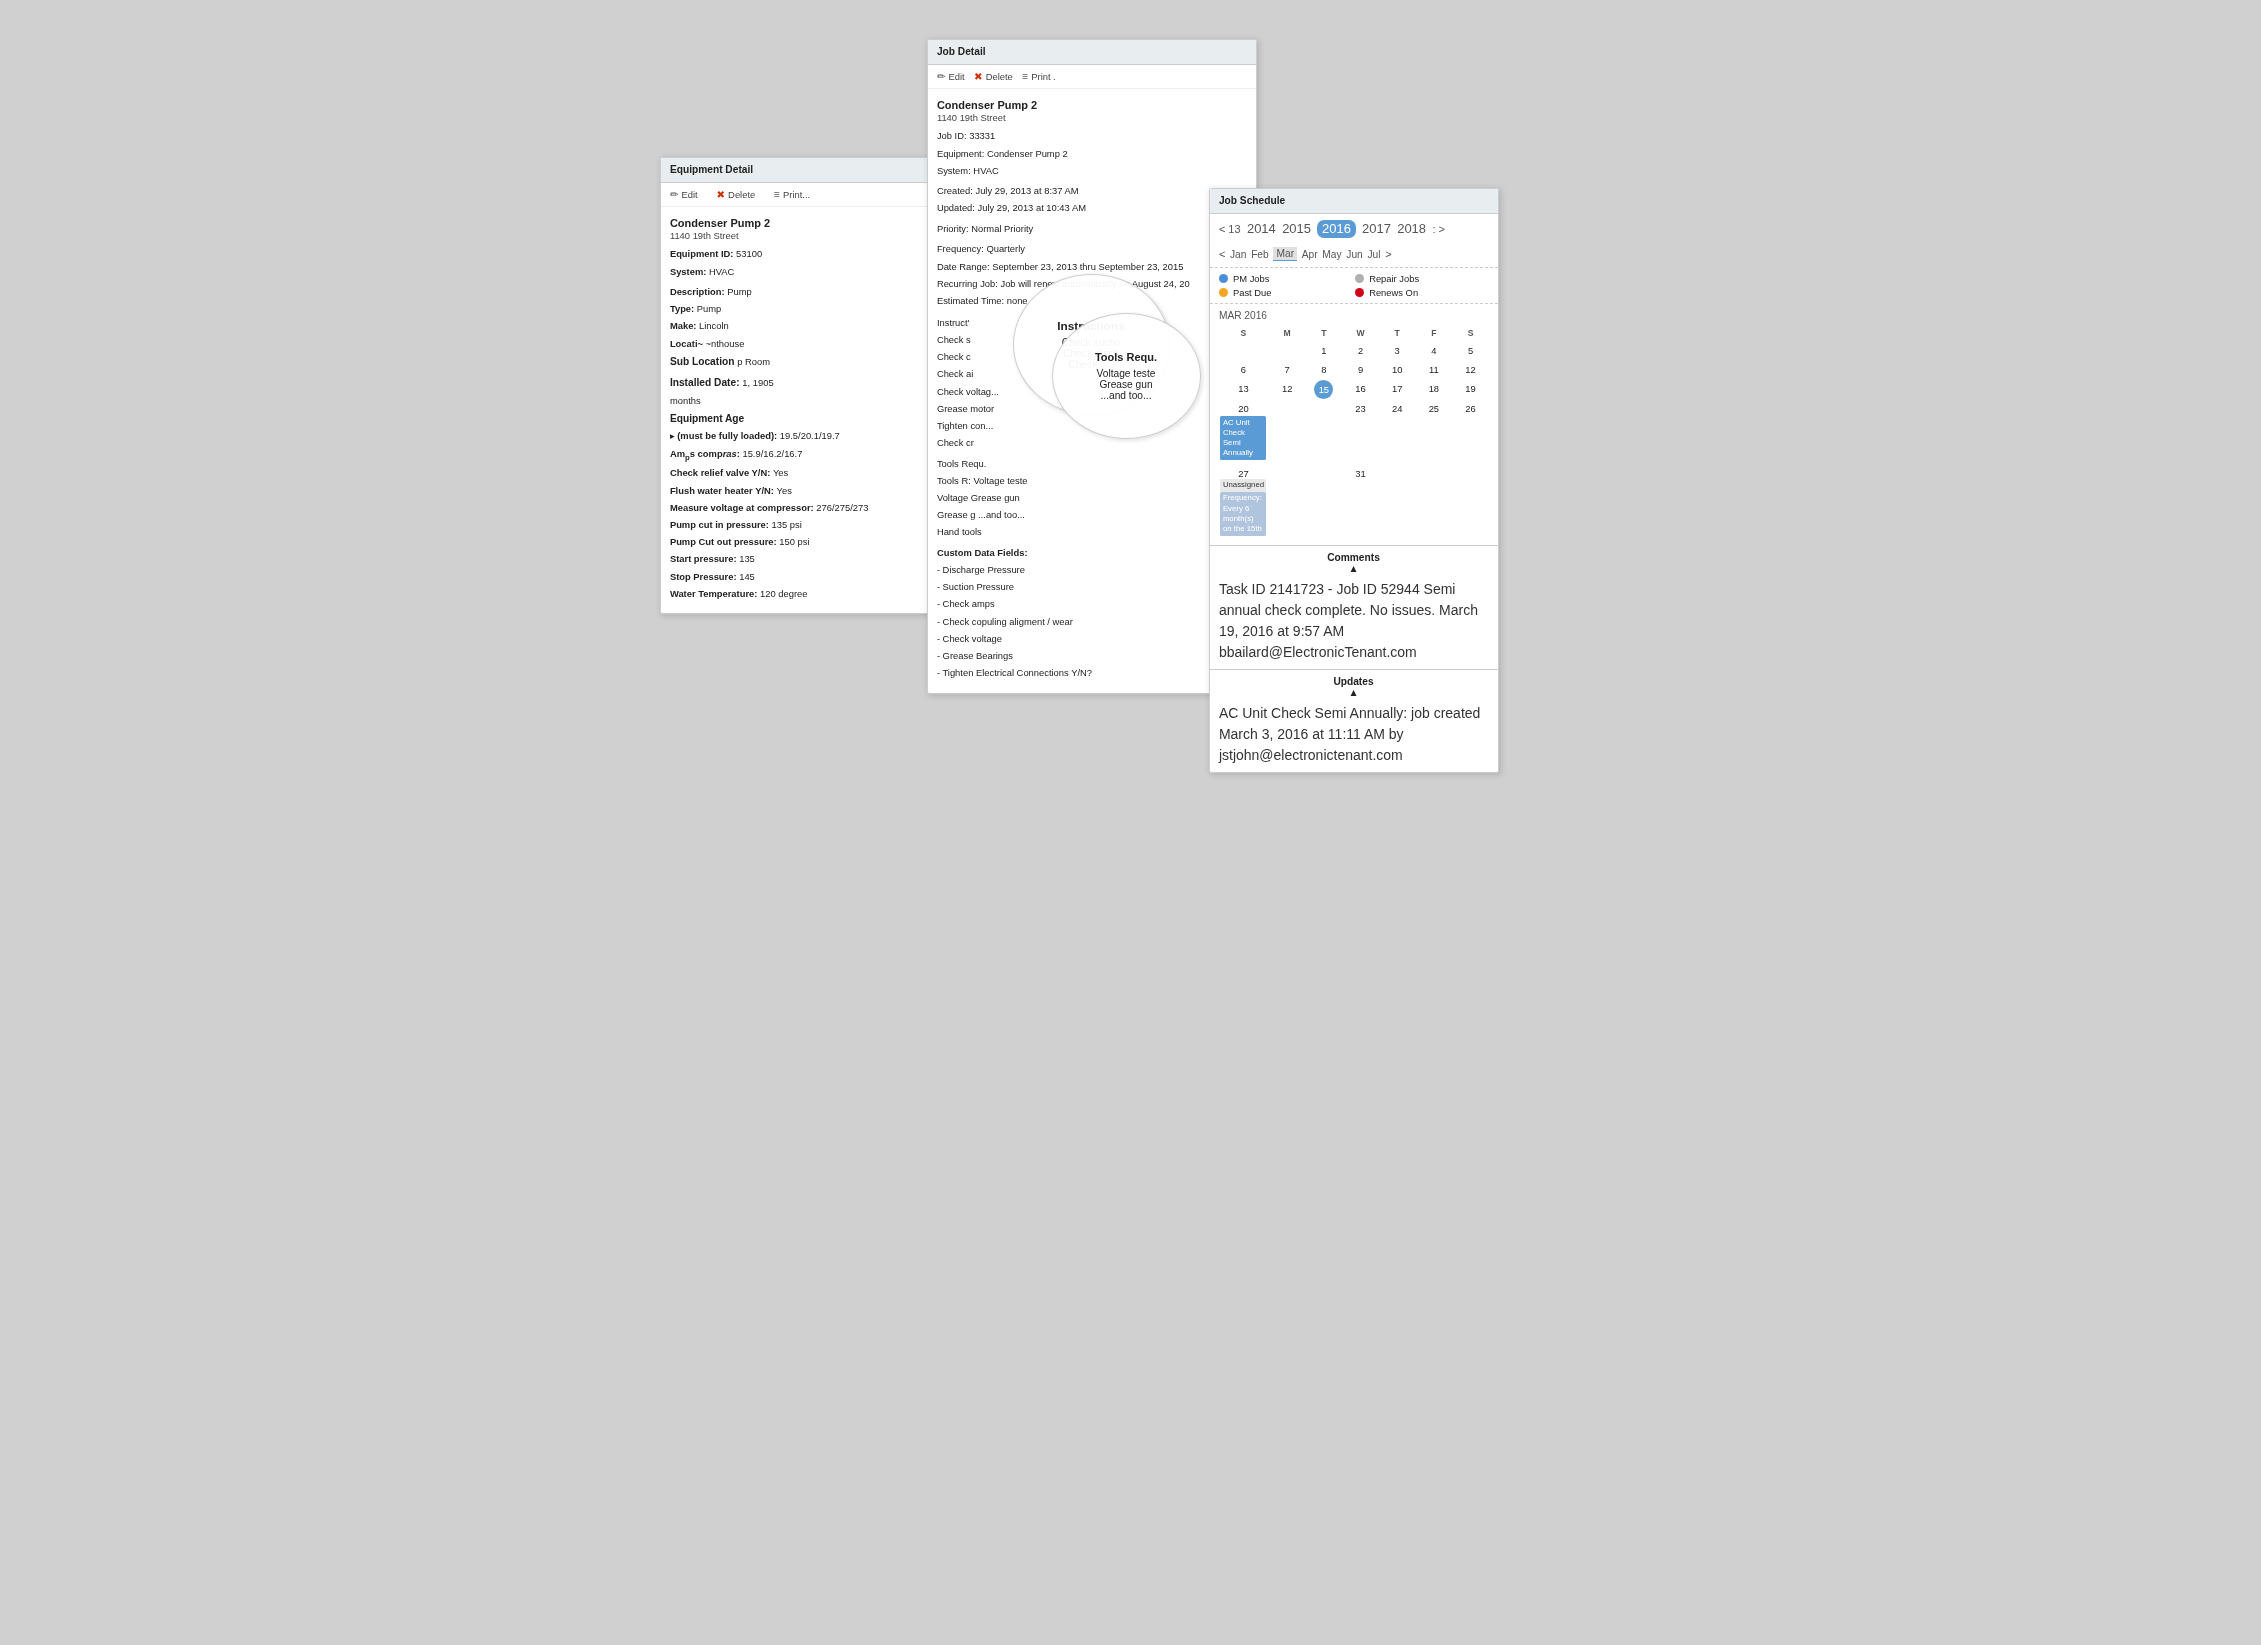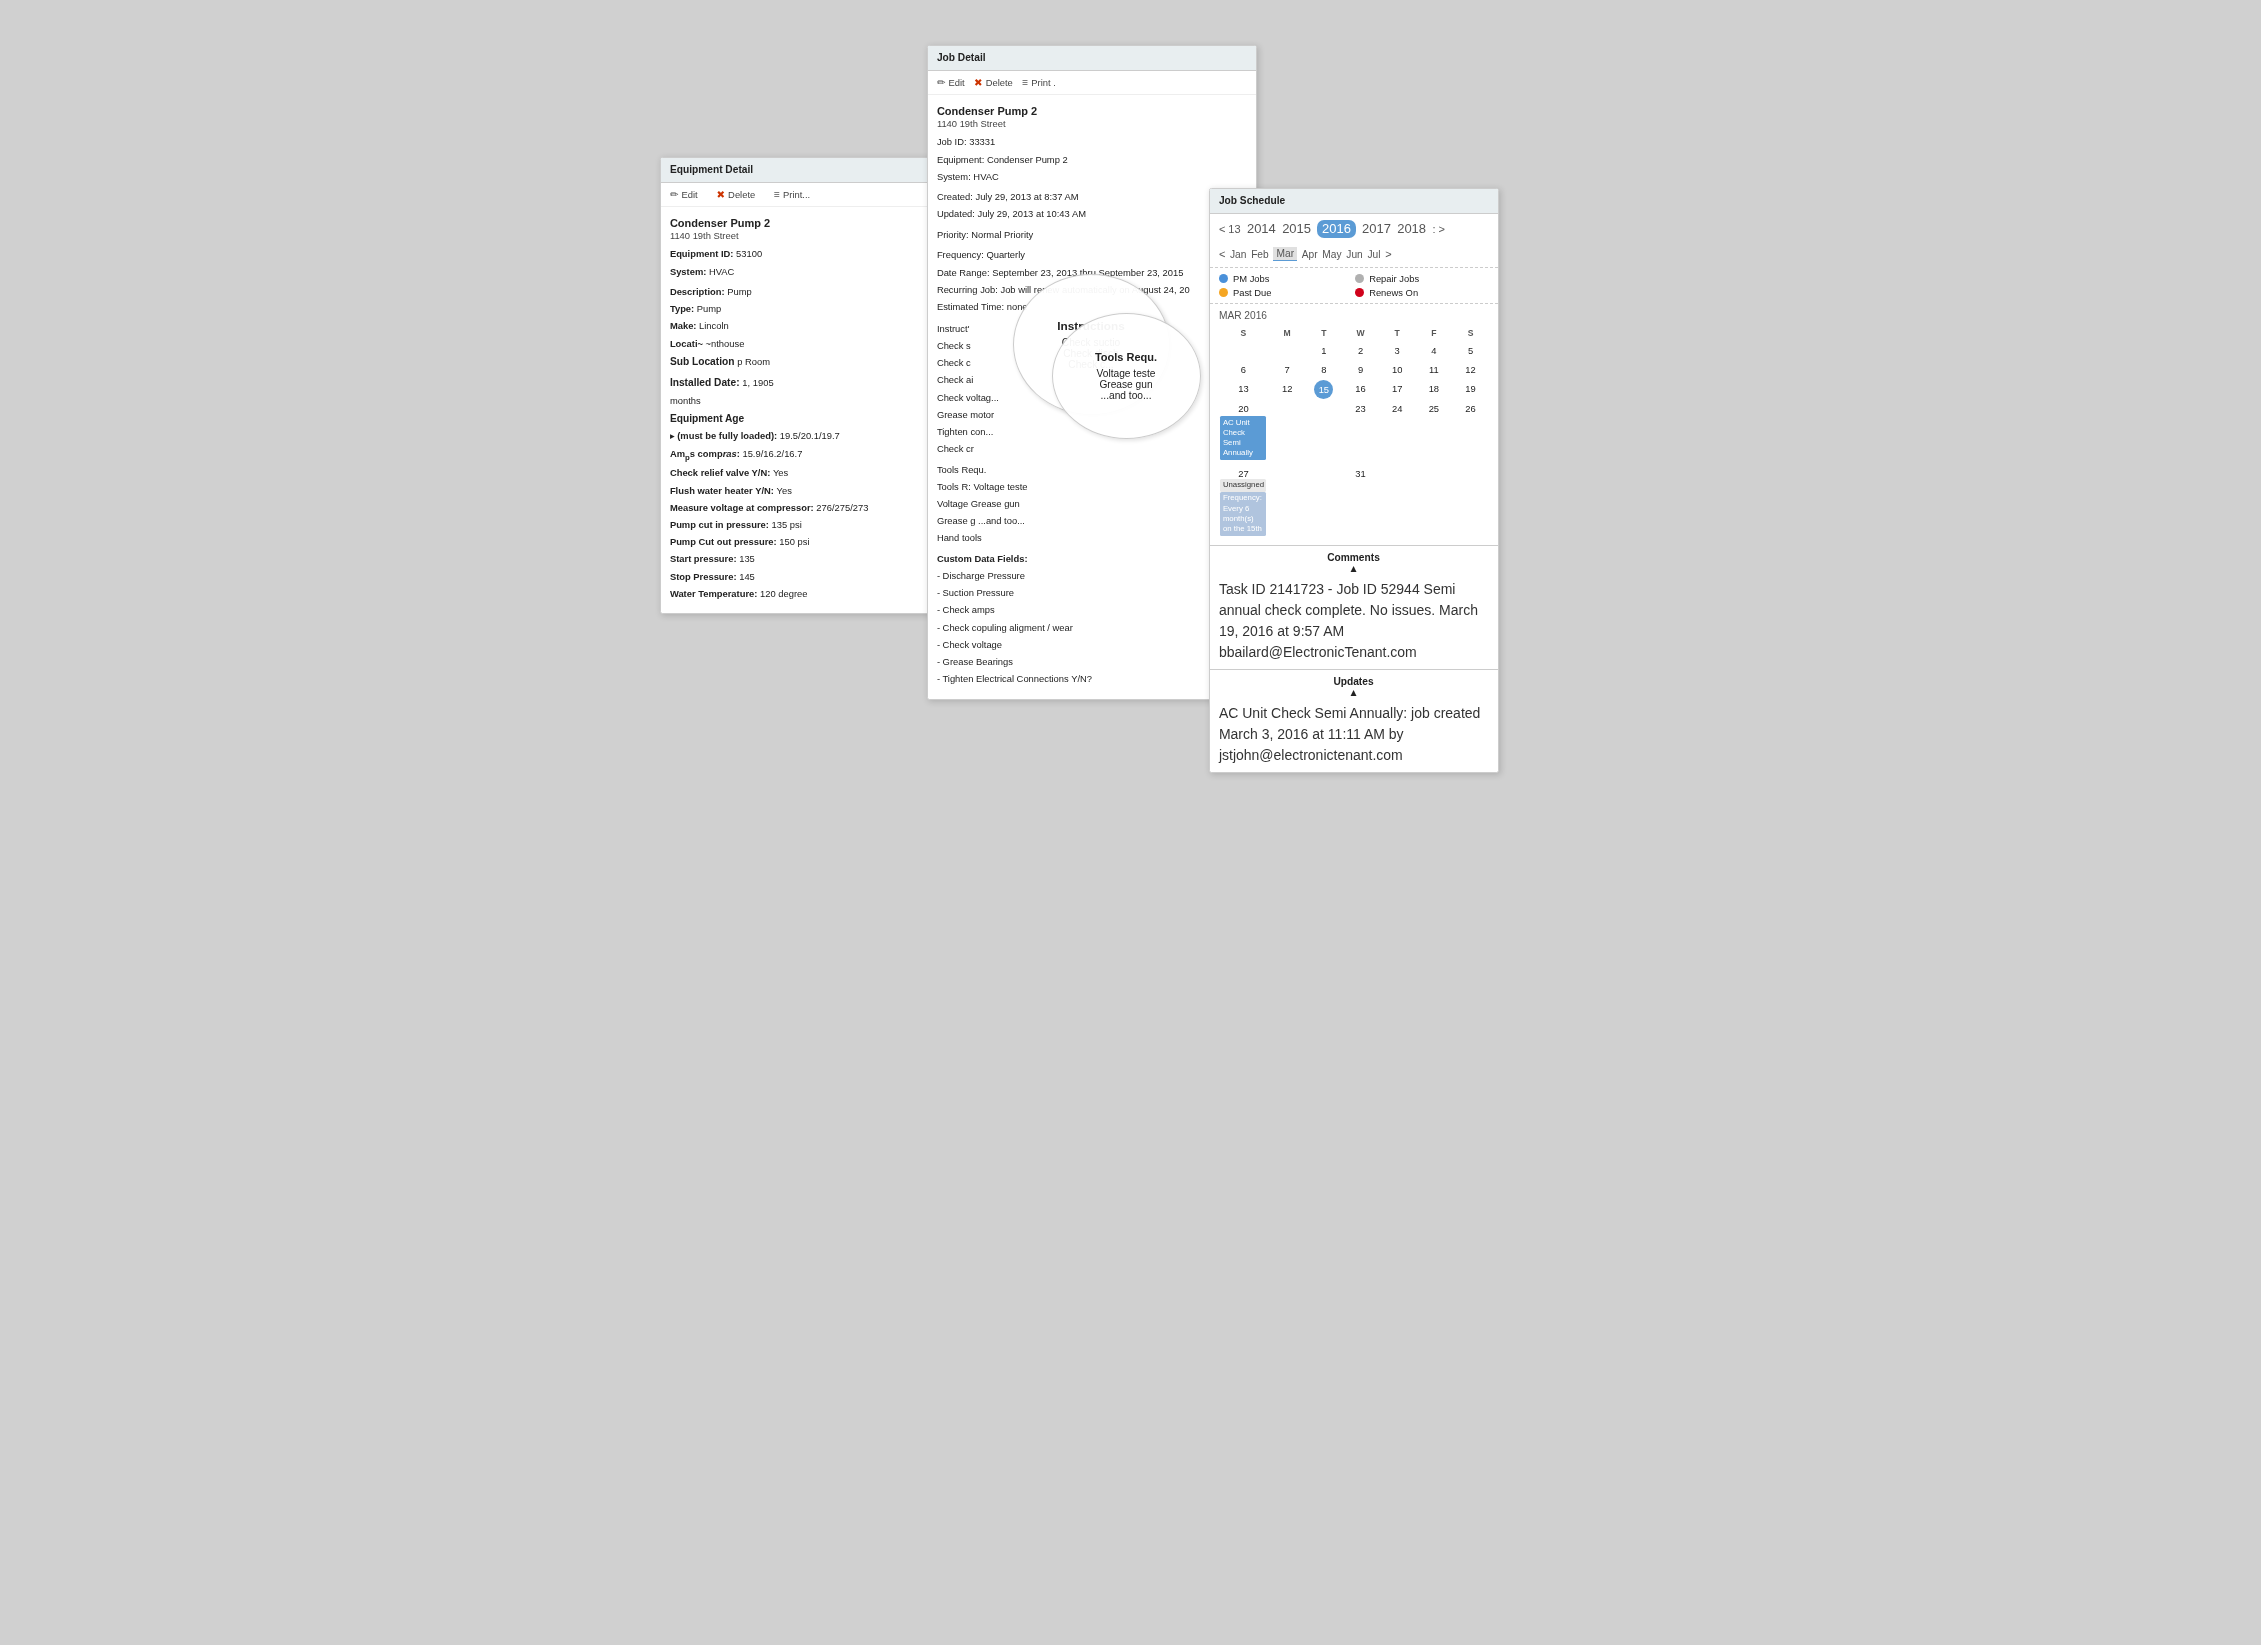--- a/index.html
+++ b/index.html
@@ -32,21 +32,21 @@
     .equipment-panel {
       left: 0;
       top: 126px;
       width: 282px;
       padding: 0;
     }
 
     
     .job-panel {
       left: 267px;
-      top: 14px;
+      top: 8px;
       width: 330px;
       padding: 0;
       z-index: 2;
     }
 
     
     .schedule-panel {
       left: 549px;
       top: 157px;
       width: 290px;

